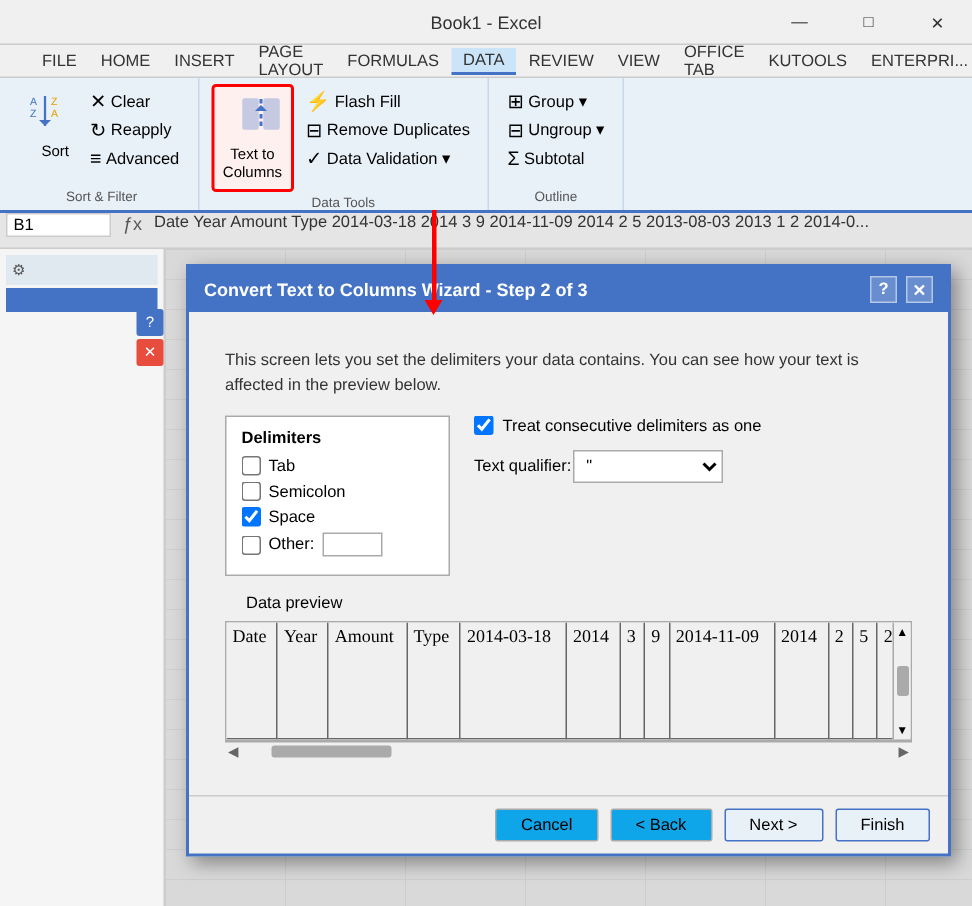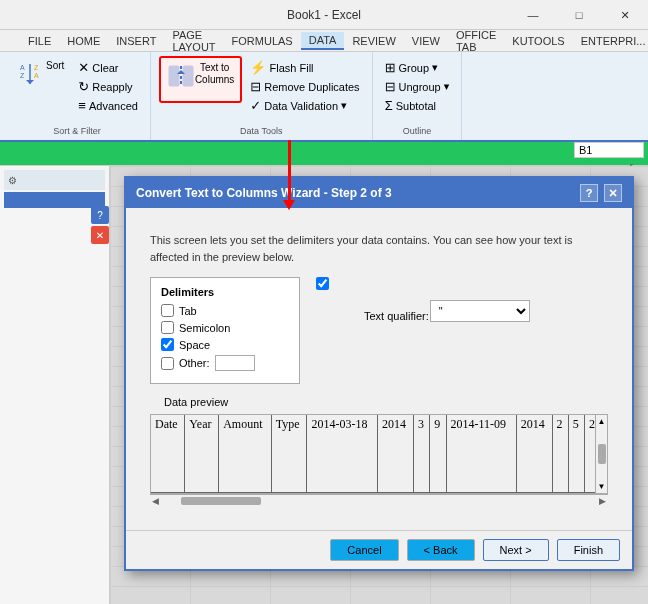--- a/index.html
+++ b/index.html
@@ -77,22 +77,22 @@
       padding-top: 2px;
     }
     .ribbon-btns {
       display: flex;
       align-items: flex-start;
       gap: 4px;
       flex: 1;
     }
     .ribbon-btn {
       display: flex;
-      flex-direction: row;
-      align-items: flex-start;
+      flex-direction: column;
+      align-items: flex-end;
       cursor: pointer;
       padding: 4px 6px;
       border-radius: 3px;
       min-width: 40px;
     }
     .ribbon-btn .icon { font-size: 20px; margin-bottom: 2px; }
     .ribbon-btn .label { font-size: 10px; text-align: center; line-height: 1.2; }
     .ribbon-btn.active { background: #ffd966; border: 1px solid #e8a000; }
 
     .ribbon-btn-small {
@@ -108,28 +108,27 @@
 
     .ribbon-col {
       display: flex;
       flex-direction: column;
       justify-content: space-around;
       padding: 2px 0;
     }
 
     
     .formula-bar {
-      background: #22c55e;
+      background: #e5e5e5;
       height: 24px;
       display: flex;
-      align-items: flex-end;
+      align-items: flex-start;
       border-bottom: 1px solid #ccc;
       padding: 0 4px;
       gap: 4px;
-      flex-direction: column;
     }
     .name-box {
       width: 70px;
       border: 1px solid #ccc;
       padding: 1px 4px;
       font-size: 11px;
     }
     .formula-icon {
       color: #555;
       font-size: 12px;
@@ -261,24 +260,23 @@
       gap: 10px;
     }
     .consecutive-row {
       display: flex;
       align-items: center;
       gap: 6px;
       font-size: 11px;
     }
     .qualifier-row {
       display: flex;
-      align-items: flex-end;
+      align-items: center;
       gap: 1px;
       font-size: 11px;
-      margin-left: 48px;
     }
     .qualifier-select {
       height: 22px;
       font-size: 11px;
       border: 1px solid #aaa;
       background: white;
       padding: 0 4px;
       min-width: 100px;
     }
     
@@ -572,20 +570,21 @@
               <div class="checkbox-row">
                 <input type="checkbox" style="">
                 <label>Other:</label>
                 <input type="text" class="other-input" style="">
               </div>
             </div>
 
             <div class="right-options">
               <div class="consecutive-row">
                 <input type="checkbox" checked="" style="">
+                <label>Treat consecutive delimiters as one</label>
               </div>
               <div class="qualifier-row">
                 <label>Text qualifier:</label>
                 <select class="qualifier-select">
                   <option>"</option>
                   <option>'</option>
                   <option>{none}</option>
                 </select>
               </div>
             </div>

